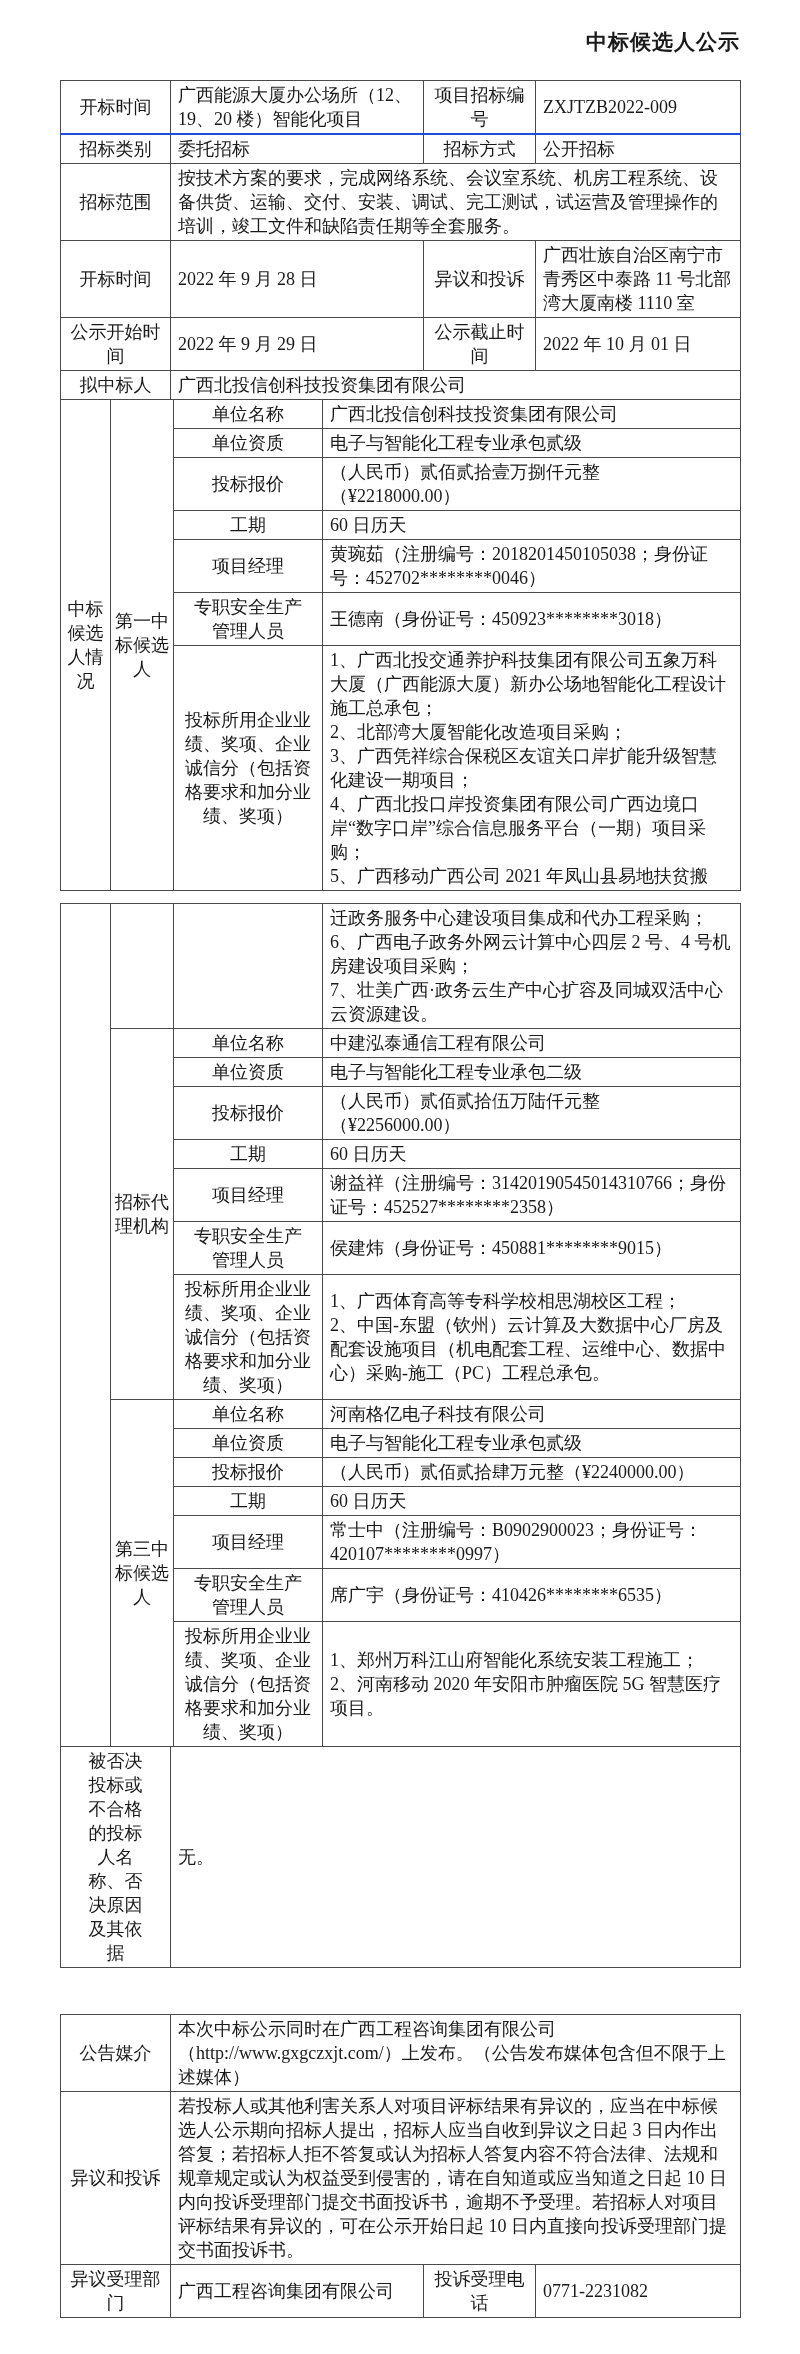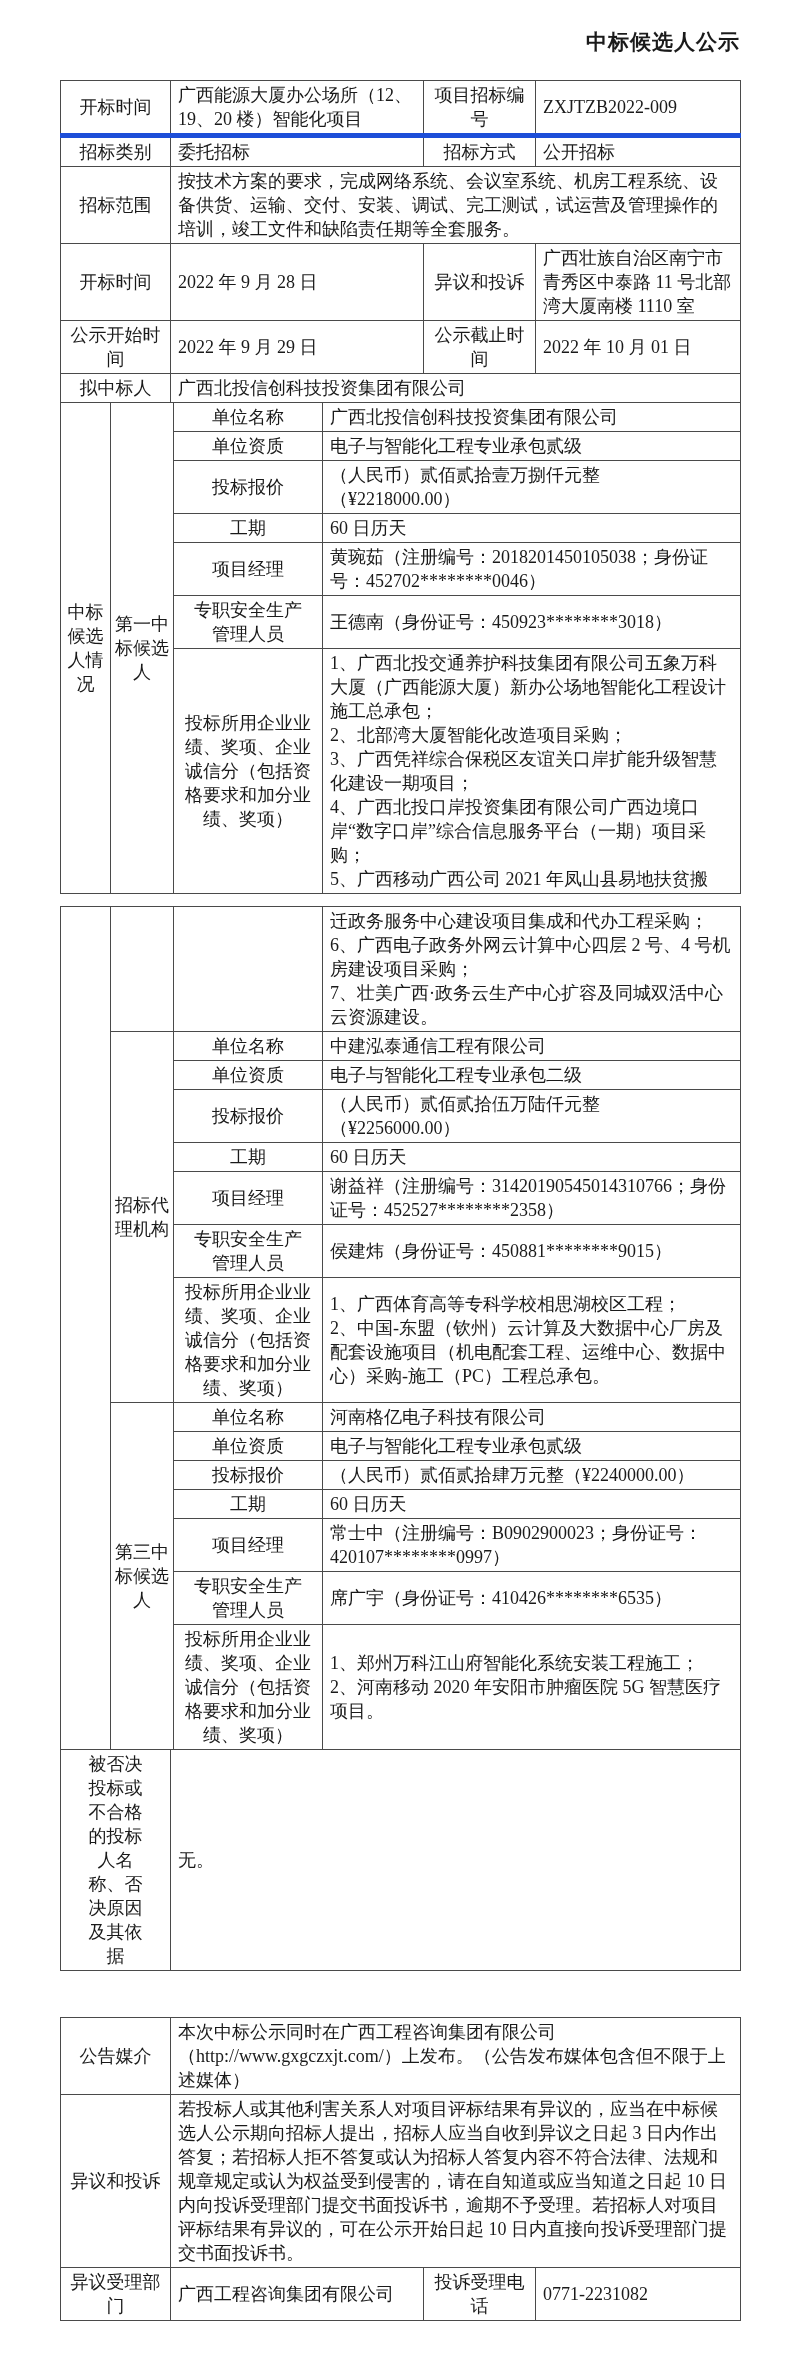--- a/index.html
+++ b/index.html
@@ -45,21 +45,21 @@
   td.lbl {
     text-align: center;
     padding: 2px 4px;
   }
   td.val {
     text-align: left;
     white-space: pre-line;
   }
   td.lbl.pre { white-space: pre-line; margin-top: 20px; }
   td.keylbl { padding: 2px 21px; }            
-  tr.sep td { border-top: 5px solid #1d4ed8; } 
+  tr.sep td { border-top: 2px solid #1d4ed8; } 
   
   col.ca1 { width: 110px; } col.ca2 { width: 253px; } col.ca3 { width: 112px; } col.ca4 { width: 205px; }
   col.cb1 { width: 50px; }  col.cb2 { width: 63px; }  col.cb3 { width: 149px; } col.cb4 { width: 418px; }
   col.cc1 { width: 110px; } col.cc2 { width: 570px; }
 </style>
 </head>
 <body>
 
 <div class="sheet">
 

